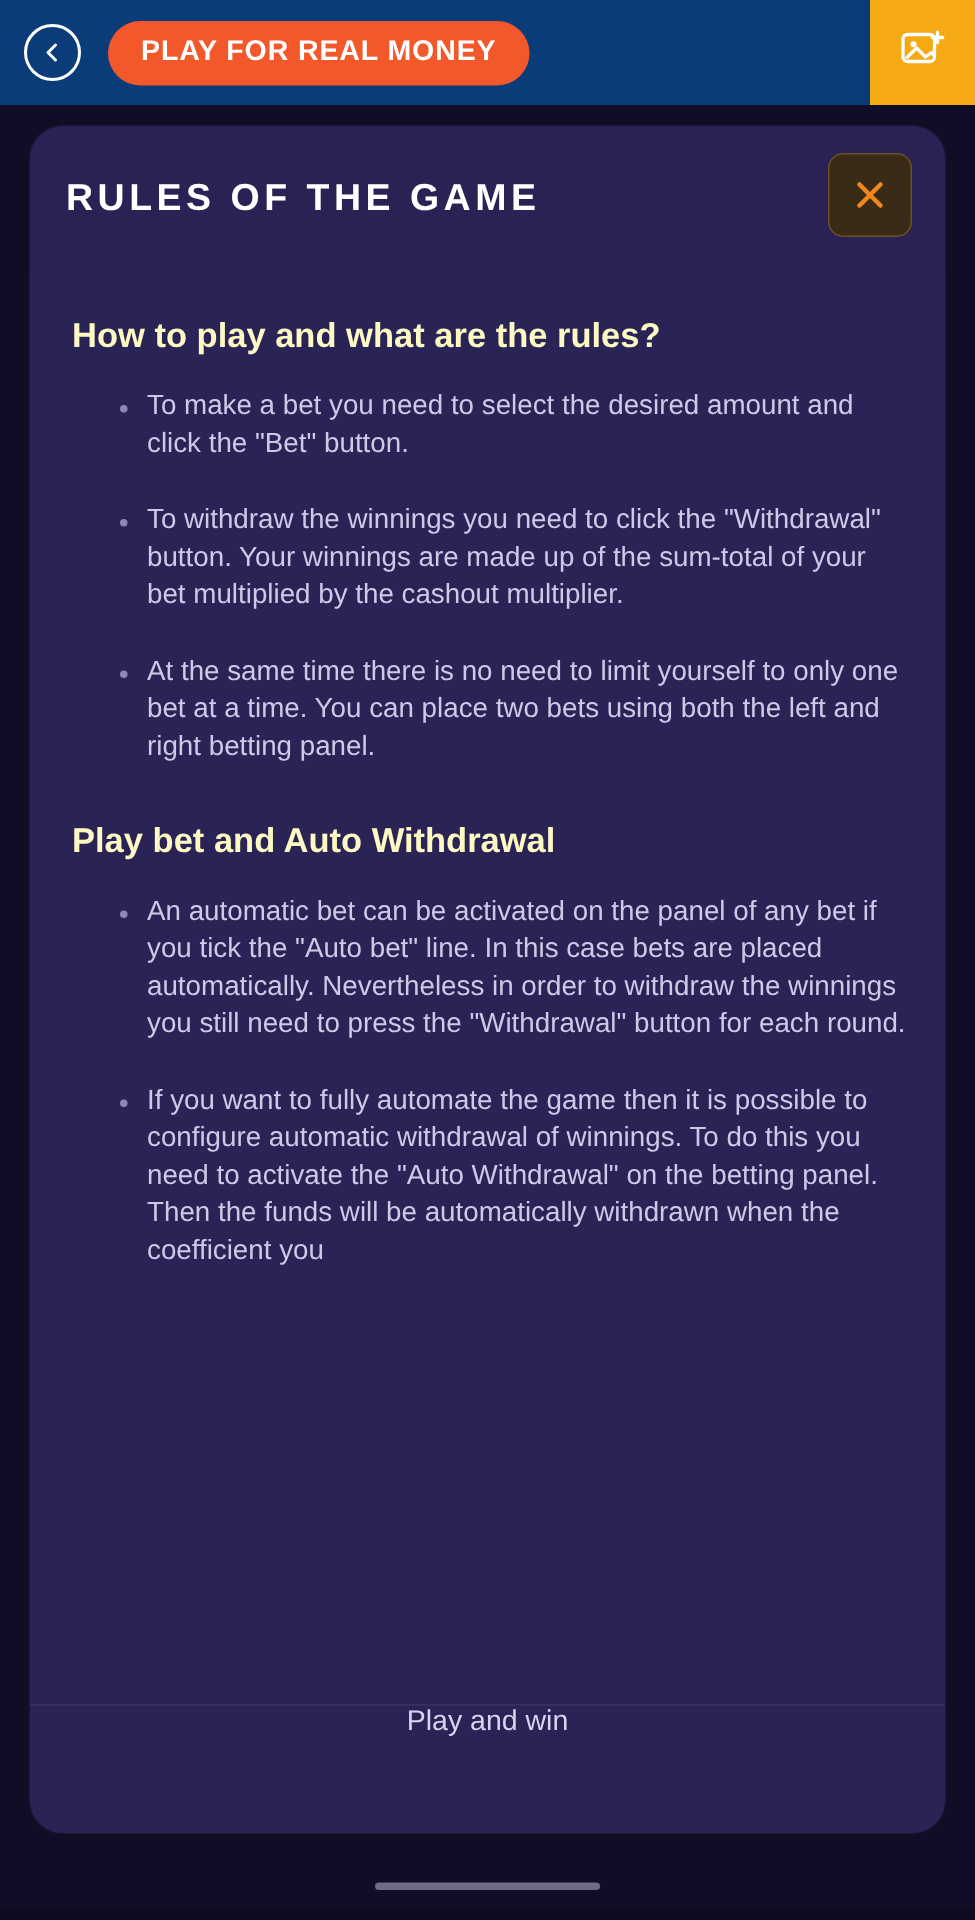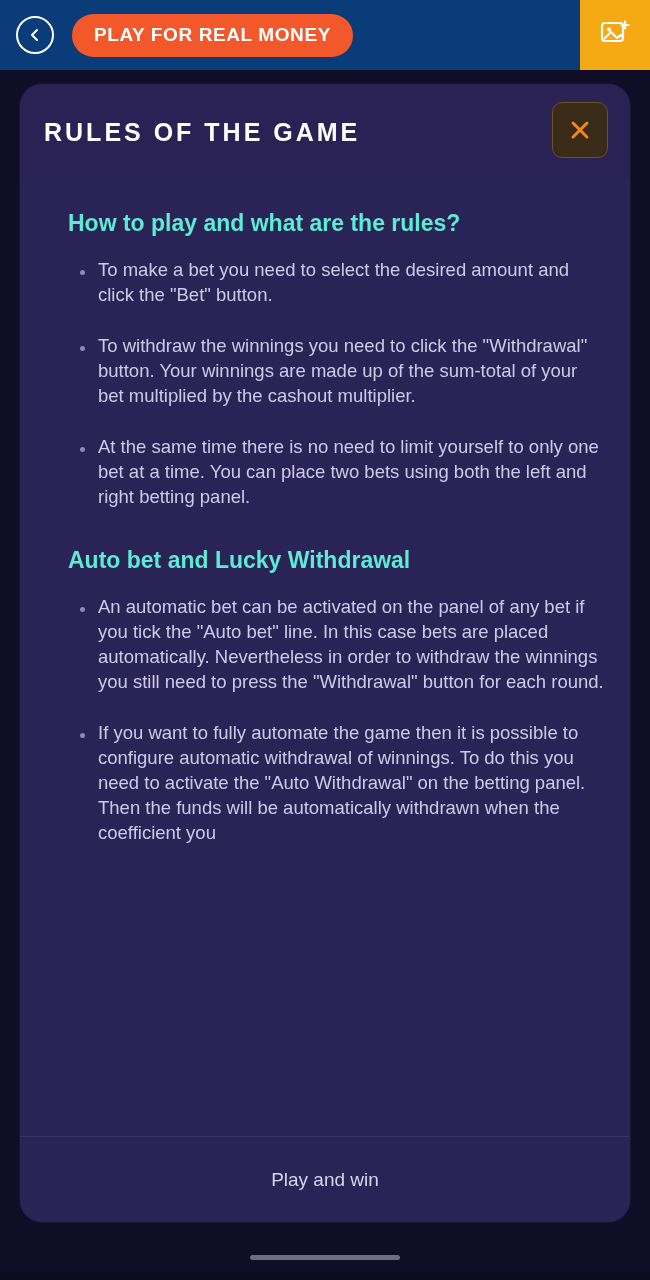--- a/index.html
+++ b/index.html
@@ -121,24 +121,24 @@
   }
   .modal-body::after {
     content: "";
     position: absolute;
     left: 0; right: 0; bottom: 0;
     height: 180px;
     background: linear-gradient(to bottom, rgba(42,35,86,0) 0%, rgba(42,35,86,0.82) 58%, rgba(42,35,86,1) 100%);
     pointer-events: none;
   }
   h2.section {
-    color: #5eead4;
+    color: #fef9c3;
     font-size: 23px;
     font-weight: bold;
-    margin: 0 0 20px 24px;
+    margin: 0 0 20px 4px;
   }
   h2.section.second { margin-top: 38px; }
   ul.rules { list-style: none; margin: 0 0 0 10px; }
   ul.rules li {
     position: relative;
     color: #cfc9e8;
     font-size: 18.5px;
     line-height: 25px;
     padding-left: 44px;
     margin-bottom: 26px;
@@ -152,21 +152,21 @@
     height: 5px;
     border-radius: 50%;
     background: #8f87b6;
   }
 
   .modal-footer {
     flex: 0 0 86px;
     background: #2a2356;
     border-top: 1px solid rgba(255,255,255,0.07);
     display: flex;
-    align-items: center;
+    align-items: flex-start;
     justify-content: center;
     cursor: pointer;
   }
   .footer-label {
     color: #d8d3ee;
     font-size: 19px;
   }
 
   
   .home-bar-area {
@@ -225,21 +225,21 @@
 
       <div class="modal-body">
 
         <h2 class="section">How to play and what are the rules?</h2>
         <ul class="rules">
           <li>To make a bet you need to select the desired amount and click the "Bet" button.</li>
           <li>To withdraw the winnings you need to click the "Withdrawal" button. Your winnings are made up of the sum-total of your bet multiplied by the cashout multiplier.</li>
           <li>At the same time there is no need to limit yourself to only one bet at a time. You can place two bets using both the left and right betting panel.</li>
         </ul>
 
-        <h2 class="section second">Auto bet and Lucky Withdrawal</h2>
+        <h2 class="section second">Play bet and Auto Withdrawal</h2>
         <ul class="rules">
           <li>An automatic bet can be activated on the panel of any bet if you tick the "Auto bet" line. In this case bets are placed automatically. Nevertheless in order to withdraw the winnings you still need to press the "Withdrawal" button for each round.</li>
           <li>If you want to fully automate the game then it is possible to configure automatic withdrawal of winnings. To do this you need to activate the "Auto Withdrawal" on the betting panel. Then the funds will be automatically withdrawn when the coefficient you</li>
         </ul>
 
       </div>
 
       <div class="modal-footer">
         <span class="footer-label">Play and win</span>
       </div>

